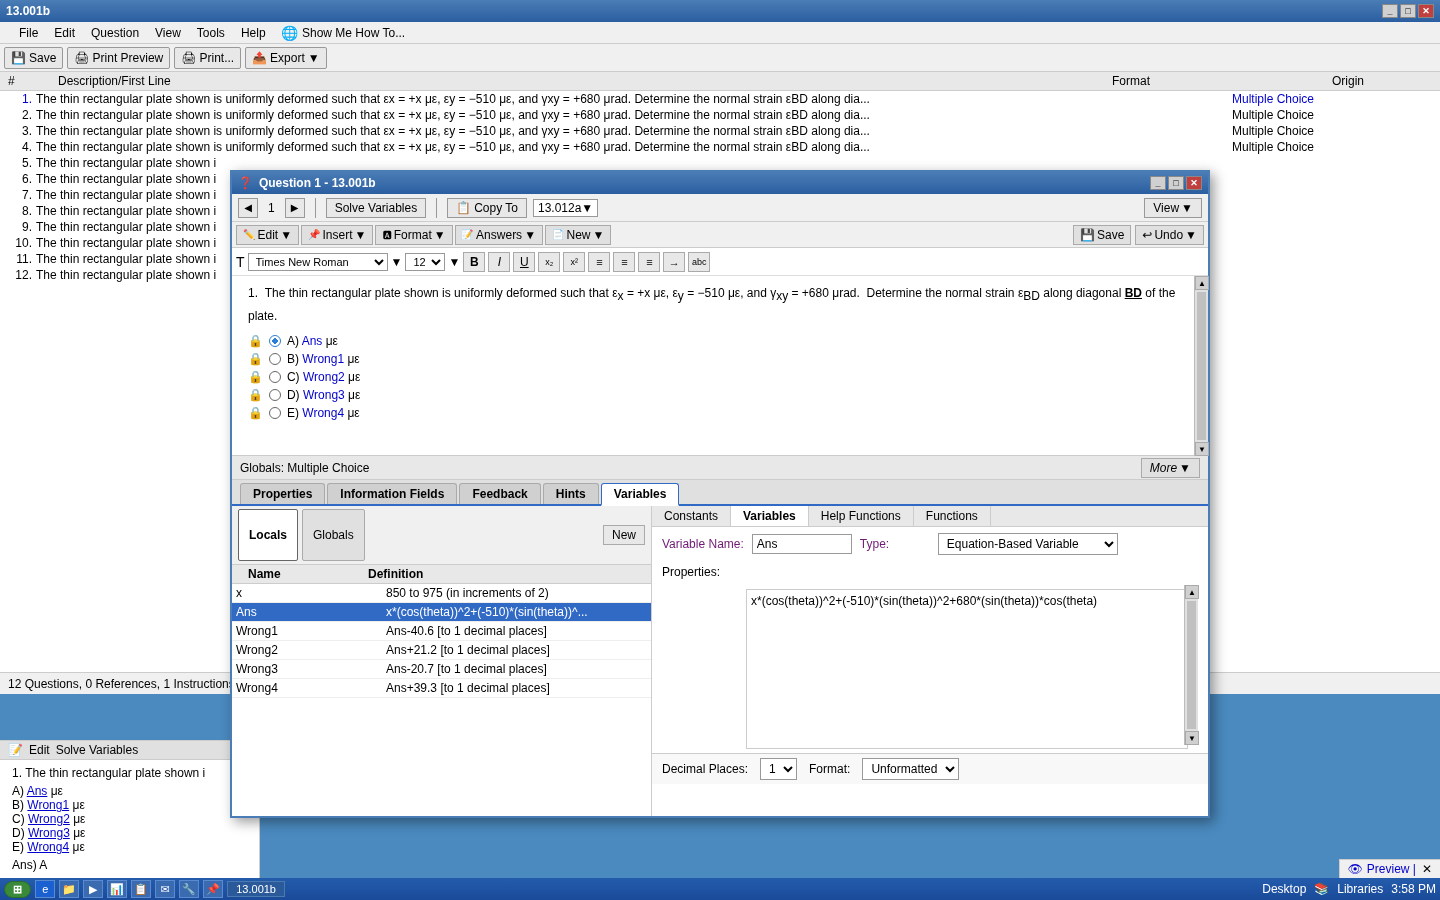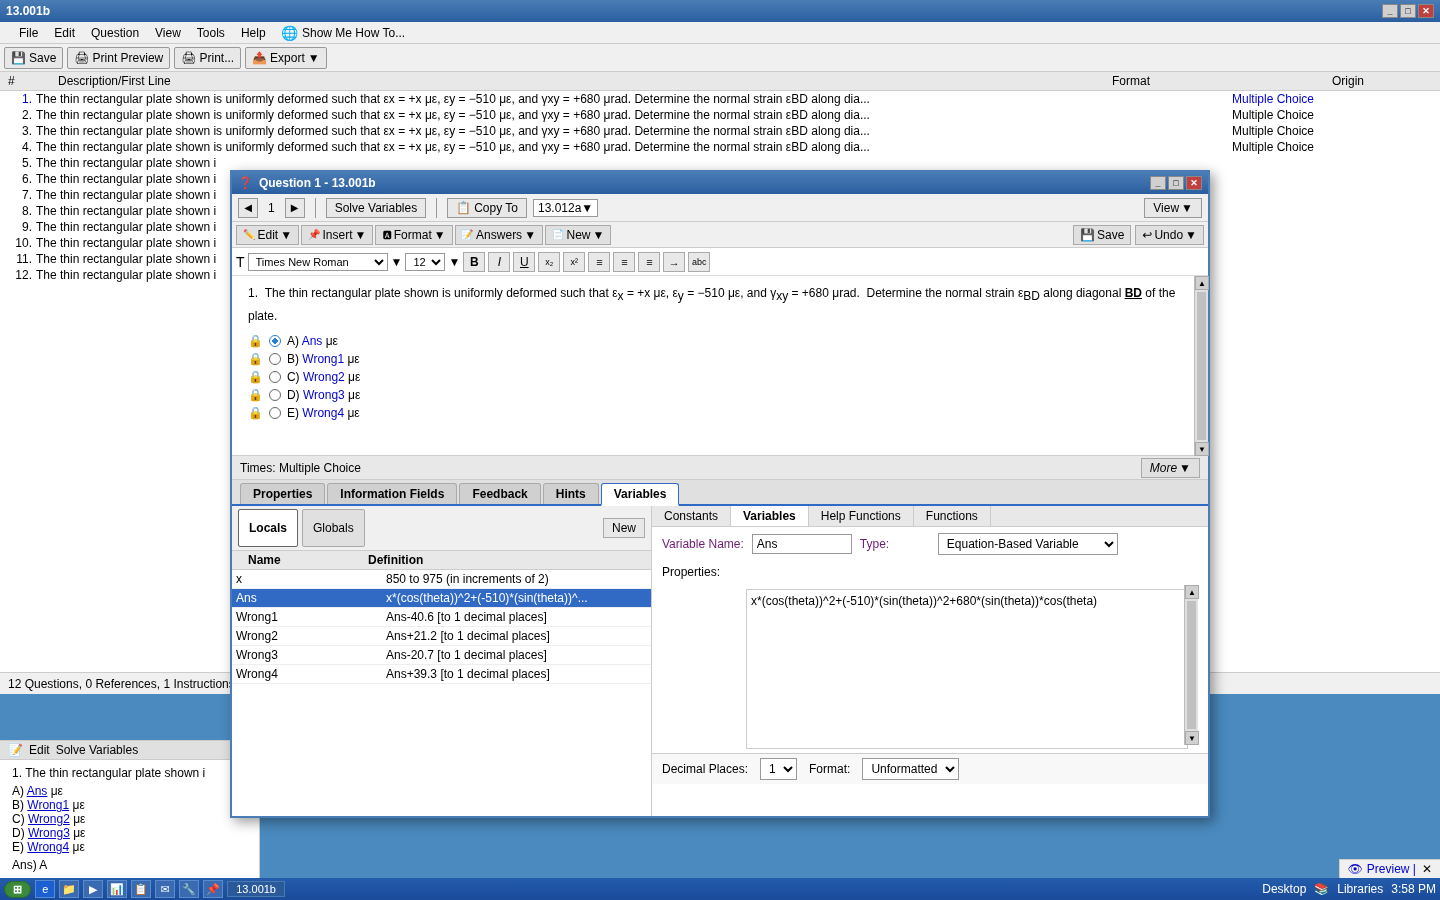--- a/index.html
+++ b/index.html
@@ -341,21 +341,21 @@
       display: flex;
       align-items: center;
       padding: 3px 6px;
       gap: 4px;
       border-bottom: 1px solid #ccc;
       background: #f0f0f0;
       justify-content: space-between;
     }
     .locals-globals-tabs { display: flex; gap: 4px; }
     .lg-tab {
-      padding: 11px 10px;
+      padding: 18px 10px;
       background: #e0e0e0;
       border: 1px solid #aaa;
       cursor: pointer;
       font-size: 12px;
       border-radius: 2px;
       text-align: right;
     }
     .lg-tab.active { background: white; border-color: #666; font-weight: bold; }
     .new-var-btn {
       padding: 2px 8px;
@@ -859,21 +859,21 @@
       </div>
 
       <div class="modal-vscroll">
         <div class="vscroll-btn">▲</div>
         <div class="vscroll-thumb"></div>
         <div class="vscroll-btn">▼</div>
       </div>
     </div>
 
     <div class="format-bar">
-      <span>Times: Multiple Choice</span>
+      <span>Globals: Multiple Choice</span>
       <div class="more-btn">
         <span>More</span>
         <span>▼</span>
       </div>
     </div>
 
     <div class="tabs-bar">
       <div class="tab">Properties</div>
       <div class="tab">Information Fields</div>
       <div class="tab">Feedback</div>

